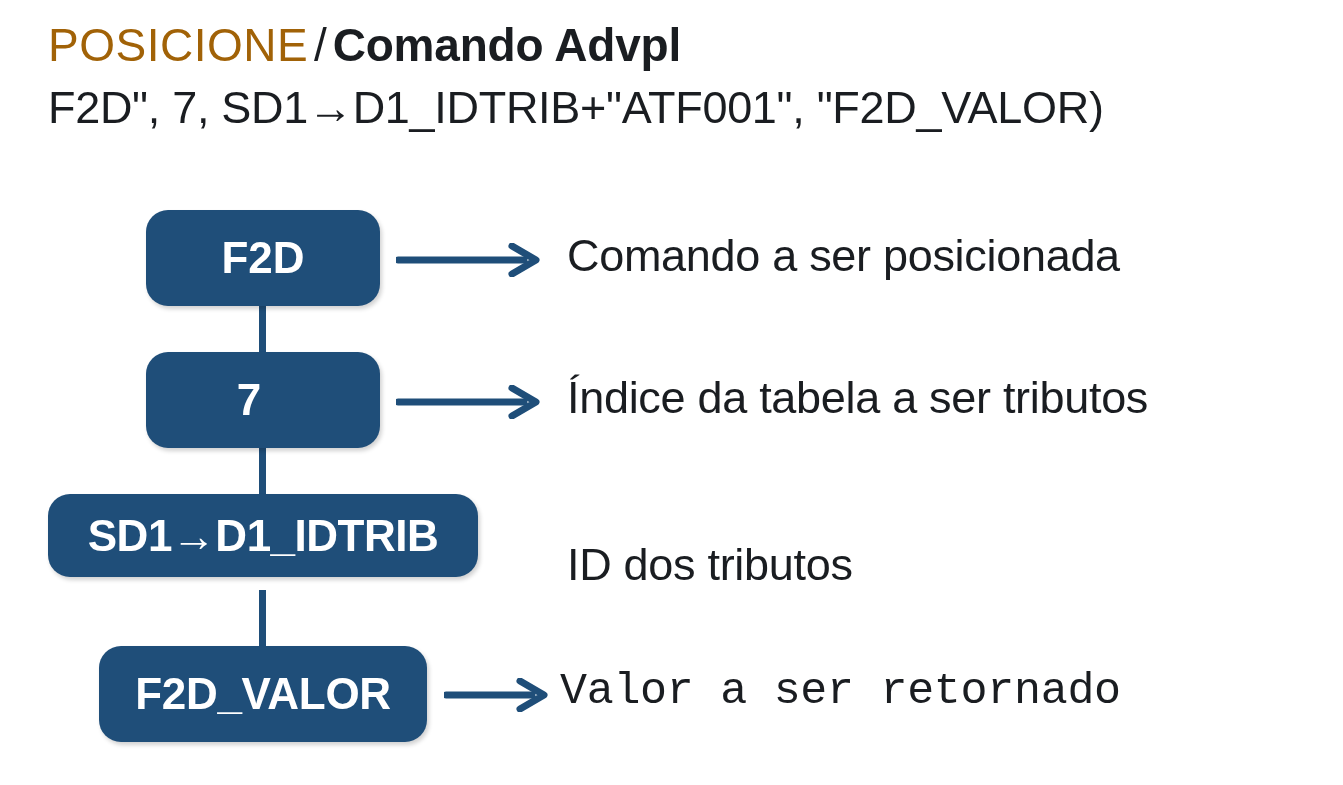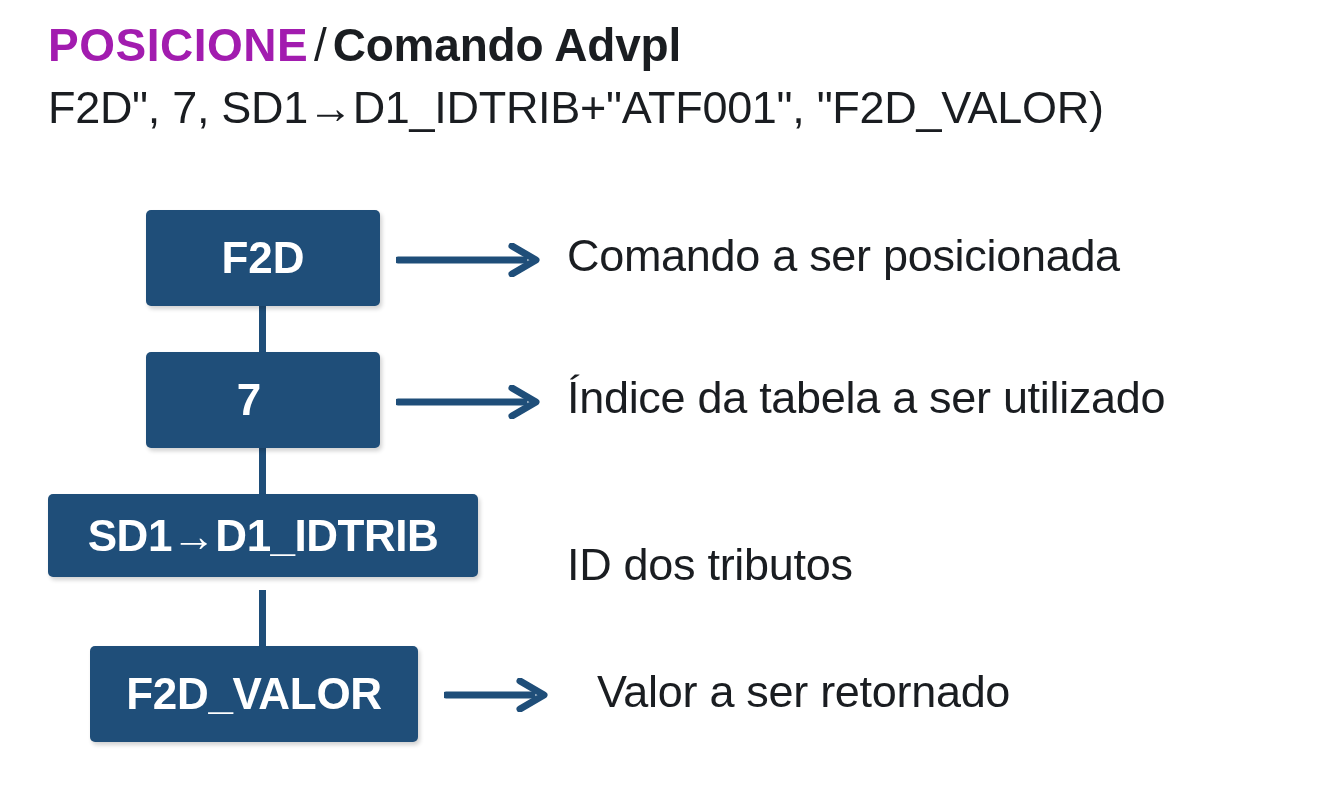--- a/index.html
+++ b/index.html
@@ -23,22 +23,22 @@
     top: 14px;
     width: 1270px;
   }
   #title-line {
     font-size: 46px;
     line-height: 62px;
     white-space: nowrap;
     letter-spacing: -0.2px;
   }
   #title-keyword {
-    font-weight: bold;
-    color: #a21caf;
+    font-weight: normal;
+    color: #a16207;
     letter-spacing: 0.5px;
   }
   #title-sep {
     color: #1a1d21;
     font-weight: normal;
     padding: 0 6px;
   }
   #title-rest {
     color: #1a1d21;
     font-weight: bold;
@@ -71,21 +71,21 @@
 
   .row {
     position: absolute;
     left: 0;
     width: 1343px;
   }
 
   .node {
     position: absolute;
     background: #1F4E79;
-    border-radius: 5px;
+    border-radius: 22px;
     color: #ffffff;
     font-weight: bold;
     display: flex;
     align-items: center;
     justify-content: center;
     box-shadow: 2px 3px 4px rgba(0,0,0,0.18);
     box-sizing: border-box;
     white-space: nowrap;
   }
   .node-label {
@@ -141,36 +141,36 @@
   <div class="row" style="top:156px;">
     <div class="node" style="left:146px;top:0;width:234px;height:96px;font-size:44px;padding-right:28px;">
       <span class="node-label">7</span>
     </div>
     <div class="arrow" style="left:396px;top:33px;width:150px;">
       <svg width="150" height="34" viewBox="0 0 150 34" aria-hidden="true">
         <line x1="2" y1="17" x2="128" y2="17" stroke="#1F4E79" stroke-width="7" stroke-linecap="round"></line>
         <polyline points="116,3 140,17 116,31" fill="none" stroke="#1F4E79" stroke-width="7" stroke-linecap="round" stroke-linejoin="round"></polyline>
       </svg>
     </div>
-    <div class="desc" style="left:567px;top:20px;">Índice da tabela a ser utilizado</div>
+    <div class="desc" style="left:567px;top:20px;">Índice da tabela a ser tributos</div>
   </div>
 
   <div class="row" style="top:298px;">
     <div class="node" style="left:48px;top:0;width:430px;height:83px;font-size:44px;letter-spacing:-0.5px;">
       <span class="node-label">SD1→D1_IDTRIB</span>
     </div>
     <div class="desc" style="left:567px;top:22px;margin-top:23px;">ID dos tributos</div>
   </div>
 
   <div class="row" style="top:450px;">
-    <div class="node" style="left:90px;top:0;width:328px;height:96px;font-size:44px;letter-spacing:-0.3px;">
+    <div class="node" style="left:99px;top:0;width:328px;height:96px;font-size:44px;letter-spacing:-0.3px;">
       <span class="node-label">F2D_VALOR</span>
     </div>
     <div class="arrow" style="left:444px;top:32px;width:110px;">
       <svg width="110" height="34" viewBox="0 0 110 34" aria-hidden="true">
         <line x1="2" y1="17" x2="88" y2="17" stroke="#1F4E79" stroke-width="7" stroke-linecap="round"></line>
         <polyline points="76,3 100,17 76,31" fill="none" stroke="#1F4E79" stroke-width="7" stroke-linecap="round" stroke-linejoin="round"></polyline>
       </svg>
     </div>
-    <div class="desc" style="left:597px;top:20px;">Valor a ser retornado</div>
+    <div class="desc" style="left:560px;top:20px;font-family:Liberation Mono, monospace;">Valor a ser retornado</div>
   </div>
 
 </div>
 
 </body></html>

